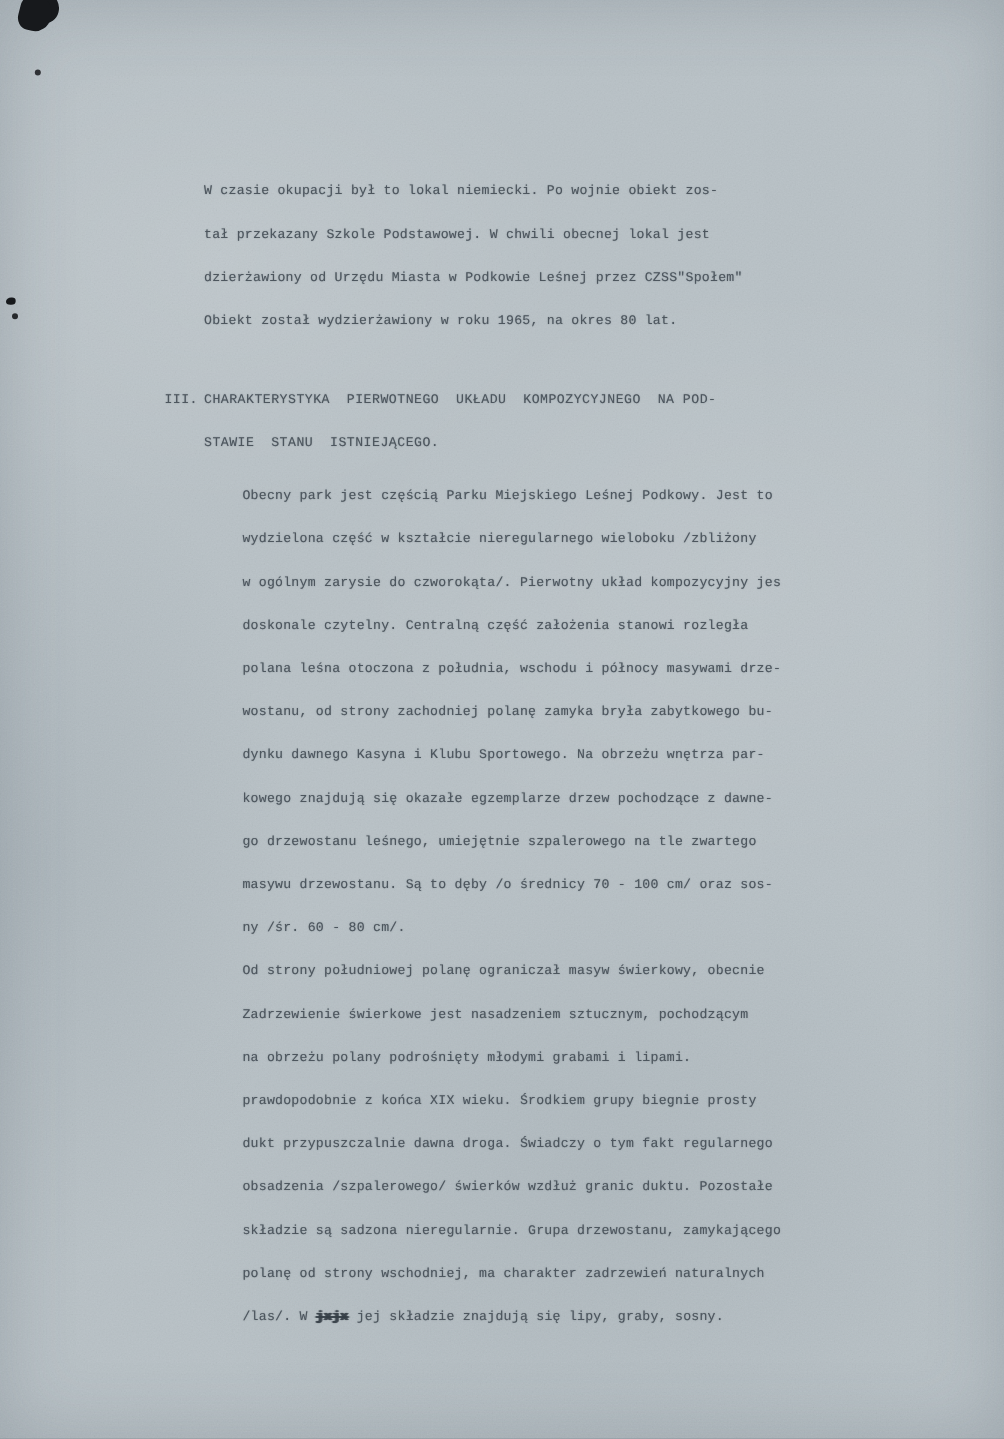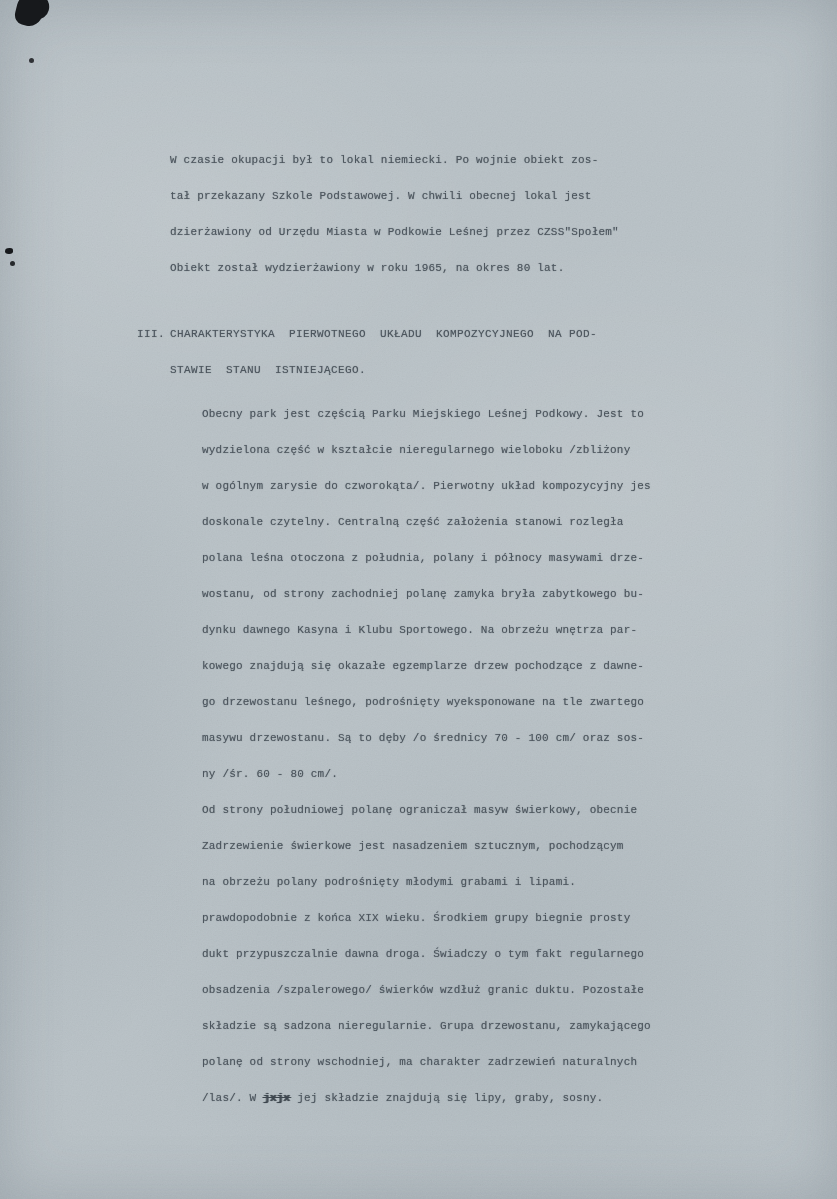--- a/index.html
+++ b/index.html
@@ -49,21 +49,21 @@
   .hnum {
     display: inline-block;
     width: 33px;
     margin-left: -33px;
   }
 
   .para-main { margin-top: 8px; margin-left: 32px; }
 
   .struck {
     position: relative;
-    font-weight: normal;
+    font-weight: bold;
     color: #3d464e;
     text-decoration: line-through;
     text-shadow: 0 0 1px rgba(40,48,56,0.9), 1px 0 0 rgba(40,48,56,0.6), -1px 0 0 rgba(40,48,56,0.6);
   }
 
   
   .mark { position: absolute; background: #17191c; pointer-events: none; }
   .blot-corner {
     left: 16px; top: -4px;
     width: 27px; height: 30px;
@@ -106,25 +106,25 @@
       <div class="line"><span class="hnum">III.</span><span>CHARAKTERYSTYKA  PIERWOTNEGO  UKŁADU  KOMPOZYCYJNEGO  NA POD-</span></div>
       <div class="line"><span>STAWIE  STANU  ISTNIEJĄCEGO.</span></div>
     </div>
 
     <div class="para para-main">
       <div>
           <div class="line">Obecny park jest częścią Parku Miejskiego Leśnej Podkowy. Jest to</div>
           <div class="line">wydzielona część w kształcie nieregularnego wieloboku /zbliżony</div>
           <div class="line">w ogólnym zarysie do czworokąta/. Pierwotny układ kompozycyjny jes</div>
           <div class="line">doskonale czytelny. Centralną część założenia stanowi rozległa</div>
-          <div class="line">polana leśna otoczona z południa, polany i północy masywami drze-</div>
+          <div class="line">polana leśna otoczona z południa, wschodu i północy masywami drze-</div>
           <div class="line">wostanu, od strony zachodniej polanę zamyka bryła zabytkowego bu-</div>
           <div class="line">dynku dawnego Kasyna i Klubu Sportowego. Na obrzeżu wnętrza par-</div>
           <div class="line">kowego znajdują się okazałe egzemplarze drzew pochodzące z dawne-</div>
-          <div class="line">go drzewostanu leśnego, podrośnięty wyeksponowane na tle zwartego</div>
+          <div class="line">go drzewostanu leśnego, umiejętnie szpalerowego na tle zwartego</div>
           <div class="line">masywu drzewostanu. Są to dęby /o średnicy 70 - 100 cm/ oraz sos-</div>
           <div class="line">ny /śr. 60 - 80 cm/.</div>
           <div class="line">Od strony południowej polanę ograniczał masyw świerkowy, obecnie</div>
           <div class="line">Zadrzewienie świerkowe jest nasadzeniem sztucznym, pochodzącym</div>
           <div class="line">na obrzeżu polany podrośnięty młodymi grabami i lipami.</div>
           <div class="line">prawdopodobnie z końca XIX wieku. Środkiem grupy biegnie prosty</div>
           <div class="line">dukt przypuszczalnie dawna droga. Świadczy o tym fakt regularnego</div>
           <div class="line">obsadzenia /szpalerowego/ świerków wzdłuż granic duktu. Pozostałe</div>
           <div class="line">składzie są sadzona nieregularnie. Grupa drzewostanu, zamykającego</div>
           <div class="line">polanę od strony wschodniej, ma charakter zadrzewień naturalnych</div>

